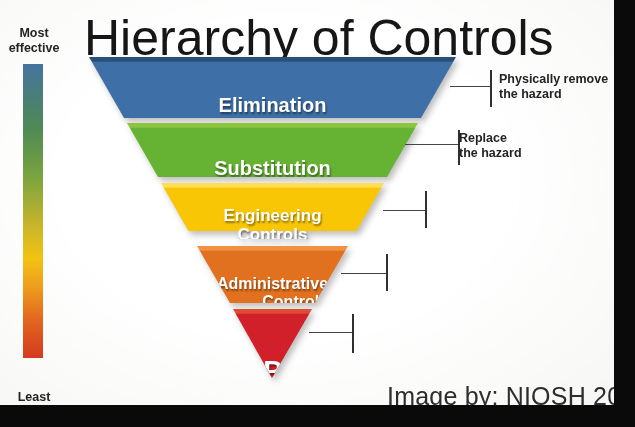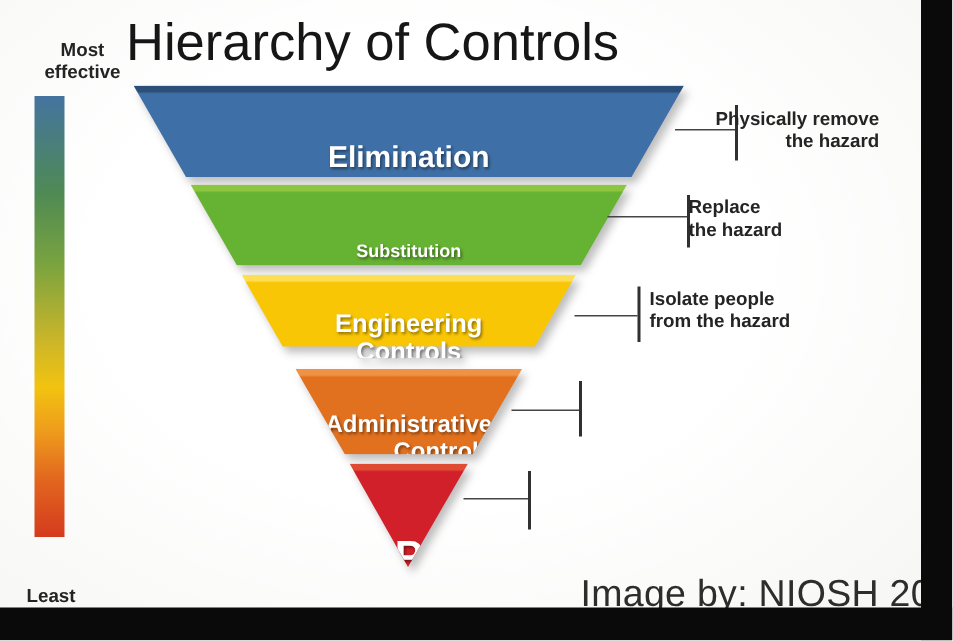--- a/index.html
+++ b/index.html
@@ -10,67 +10,67 @@
     font-family:"Liberation Sans", sans-serif;
     background:#f5f5f3;
   }
   .screen::before{
     content:"";position:absolute;inset:0;
     background:radial-gradient(ellipse at 45% 42%, #ffffff 45%, rgba(255,255,255,0) 100%);
     pointer-events:none;
   }
   .title{
     position:absolute;left:84px;top:8px;
-    font-size:35px;line-height:1.2;font-weight:500;
+    font-size:50px;line-height:1.2;font-weight:500;
     color:#161616;letter-spacing:0px;white-space:nowrap;
   }
   
   .scale-label{
     position:absolute;left:0;width:68px;text-align:center;
     font-size:12.5px;font-weight:700;color:#242424;line-height:1.18;
     white-space:pre-line;
   }
-  .most-label{top:26px;margin-left:21px;}
+  .most-label{top:26px;}
   .least-label{top:361px;margin-top:29px;}
   .grad-bar{
     position:absolute;left:23px;top:64px;width:20px;height:294px;
   }
   
   .pyramid{position:absolute;left:89px;top:57px;width:367px;height:321px;}
   .band-shadow{position:absolute;left:0;width:367px;filter:drop-shadow(3px 4px 3px rgba(110,110,110,0.45));}
   .band{width:100%;height:100%;position:relative;display:flex;align-items:center;justify-content:center;}
   .band-label{
     color:#ffffff;font-weight:700;text-align:center;line-height:1.12;
     text-shadow:1px 1.5px 2px rgba(0,0,0,0.45);white-space:pre-line;margin-top:36px;
   }
   .bw1{top:0;height:61px;}
   .b1{clip-path:polygon(0px 0px,367px 0px,332px 61px,35px 61px);}
   .bl1{font-size:20px;}
   .bw2{top:66px;height:54px;}
   .b2{clip-path:polygon(38px 0px,329px 0px,298px 54px,69px 54px);}
-  .bl2{font-size:12px;}
+  .bl2{font-size:20px;}
   .bw3{top:126px;height:48px;}
   .b3{clip-path:polygon(72px 0px,295px 0px,263px 56px,104px 56px);}
   .bl3{font-size:17px;}
   .bw4{top:189px;height:57px;}
   .b4{clip-path:polygon(108px 0px,259px 0px,226px 57px,141px 57px);}
   .bl4{font-size:16px;text-align:right;}
   .bw5{top:252px;height:69px;}
   .b5{clip-path:polygon(144px 0px,223px 0px,183px 69px);align-items:flex-start;}
   .bl5{font-size:28px;padding-top:10px;}
   
   .annot-line{position:absolute;height:0;border-top:1.6px solid #454545;}
   .annot-bar{position:absolute;width:2px;background:#303030;}
   .annot-text{
     position:absolute;font-size:12.5px;font-weight:600;color:#242424;
     line-height:15px;white-space:pre-line;
   }
   .a1-line{left:450px;top:86px;width:40px;}
   .a1-bar{left:490px;top:70px;height:37px;}
-  .a1-text{left:477px;top:72px;text-align:right;}
+  .a1-text{left:499px;top:72px;}
   .a2-line{left:405px;top:144px;width:53px;}
   .a2-bar{left:458px;top:130px;height:35px;}
   .a2-text{left:459px;top:131px;}
   .a3-line{left:383px;top:210px;width:42px;}
   .a3-bar{left:425px;top:191px;height:37px;}
   .a3-text{left:433px;top:192px;}
   .a4-line{left:341px;top:273px;width:45px;}
   .a4-bar{left:386px;top:254px;height:37px;}
   .a4-text{left:394px;top:255px;}
   .a5-line{left:309px;top:332px;width:43px;}
@@ -140,22 +140,20 @@
   <div class="annot-text a1-text">Physically remove
 the hazard</div>
 
   <div class="annot-line a2-line"></div>
   <div class="annot-bar a2-bar"></div>
   <div class="annot-text a2-text">Replace
 the hazard</div>
 
   <div class="annot-line a3-line"></div>
   <div class="annot-bar a3-bar"></div>
-  <div class="annot-text a3-text">Isolate people
-from the hazard</div>
 
   <div class="annot-line a4-line"></div>
   <div class="annot-bar a4-bar"></div>
 
   <div class="annot-line a5-line"></div>
   <div class="annot-bar a5-bar"></div>
 
   <div class="attribution">Image by: NIOSH 2021</div>
 
   <div class="frame-right" style="background: rgb(10, 10, 10);"></div>

